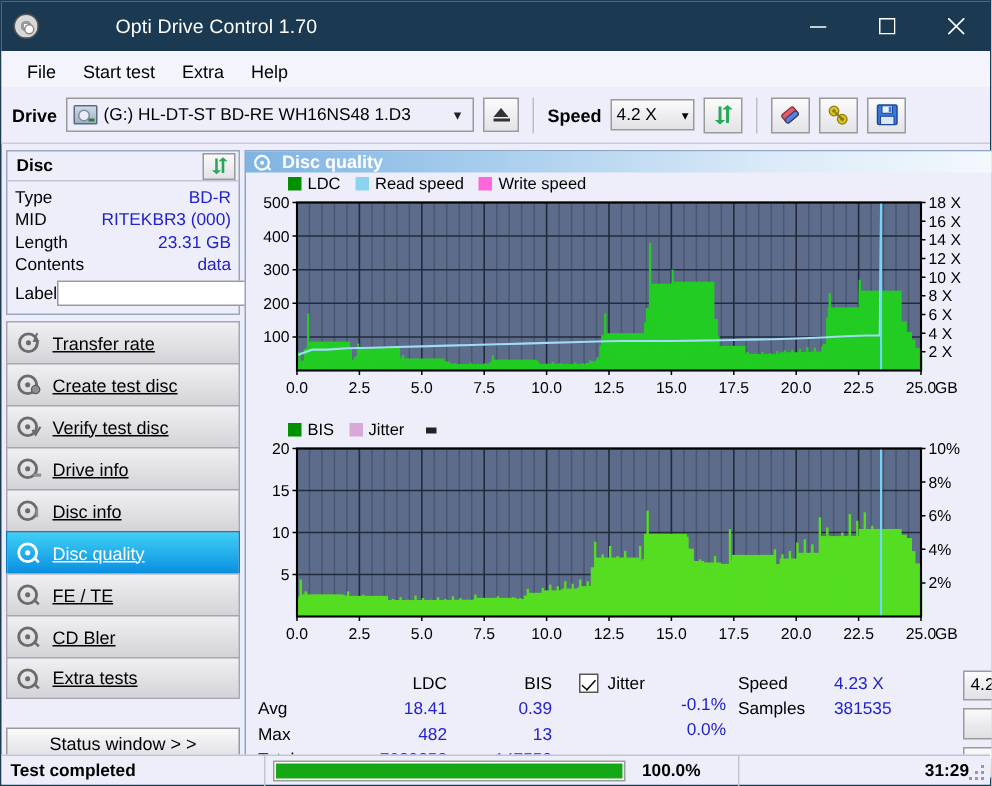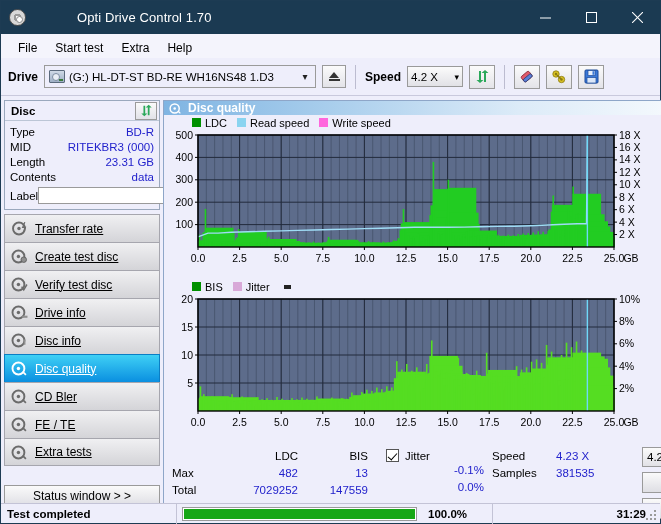--- a/index.html
+++ b/index.html
@@ -333,29 +333,29 @@
             <path d="M11 11 L14 14" stroke="#ffffff" stroke-width="1.6"></path>
           </svg>
           <span class="nav-label">Disc quality</span>
         </div>
         <div class="nav-item">
           <svg class="nav-ico" viewBox="0 0 16 16">
             <circle cx="7" cy="8" r="5.6" fill="none" stroke="#6b6b6b" stroke-width="1.8"></circle>
             <circle cx="7" cy="8" r="1.6" fill="#6b6b6b"></circle>
             <path d="M11 11 L14 14" stroke="#6b6b6b" stroke-width="1.6"></path>
           </svg>
-          <span class="nav-label">CD Bler</span>
+          <span class="nav-label">FE / TE</span>
         </div>
         <div class="nav-item">
           <svg class="nav-ico" viewBox="0 0 16 16">
             <circle cx="7" cy="8" r="5.6" fill="none" stroke="#6b6b6b" stroke-width="1.8"></circle>
             <circle cx="7" cy="8" r="1.6" fill="#6b6b6b"></circle>
             <path d="M11 11 L14 14" stroke="#6b6b6b" stroke-width="1.6"></path>
           </svg>
-          <span class="nav-label">FE / TE</span>
+          <span class="nav-label">CD Bler</span>
         </div>
         <div class="nav-item">
           <svg class="nav-ico" viewBox="0 0 16 16">
             <circle cx="7" cy="8" r="5.6" fill="none" stroke="#6b6b6b" stroke-width="1.8"></circle>
             <circle cx="7" cy="8" r="1.6" fill="#6b6b6b"></circle>
             <path d="M11 11 L14 14" stroke="#6b6b6b" stroke-width="1.6"></path>
           </svg>
           <span class="nav-label">Extra tests</span>
         </div>
       </div>
@@ -1478,20 +1478,25 @@
       </div>
 
       <div class="stats">
         <div class="stats-left">
           <div class="srow header">
             <span class="lbl"></span>
             <span class="c1">LDC</span>
             <span class="c2">BIS</span>
           </div>
           <div class="srow">
+            <span class="lbl">Avg</span>
+            <span class="c1">18.41</span>
+            <span class="c2">0.39</span>
+          </div>
+          <div class="srow">
             <span class="lbl">Max</span>
             <span class="c1">482</span>
             <span class="c2">13</span>
           </div>
           <div class="srow">
             <span class="lbl">Total</span>
             <span class="c1">7029252</span>
             <span class="c2">147559</span>
           </div>
         </div>

